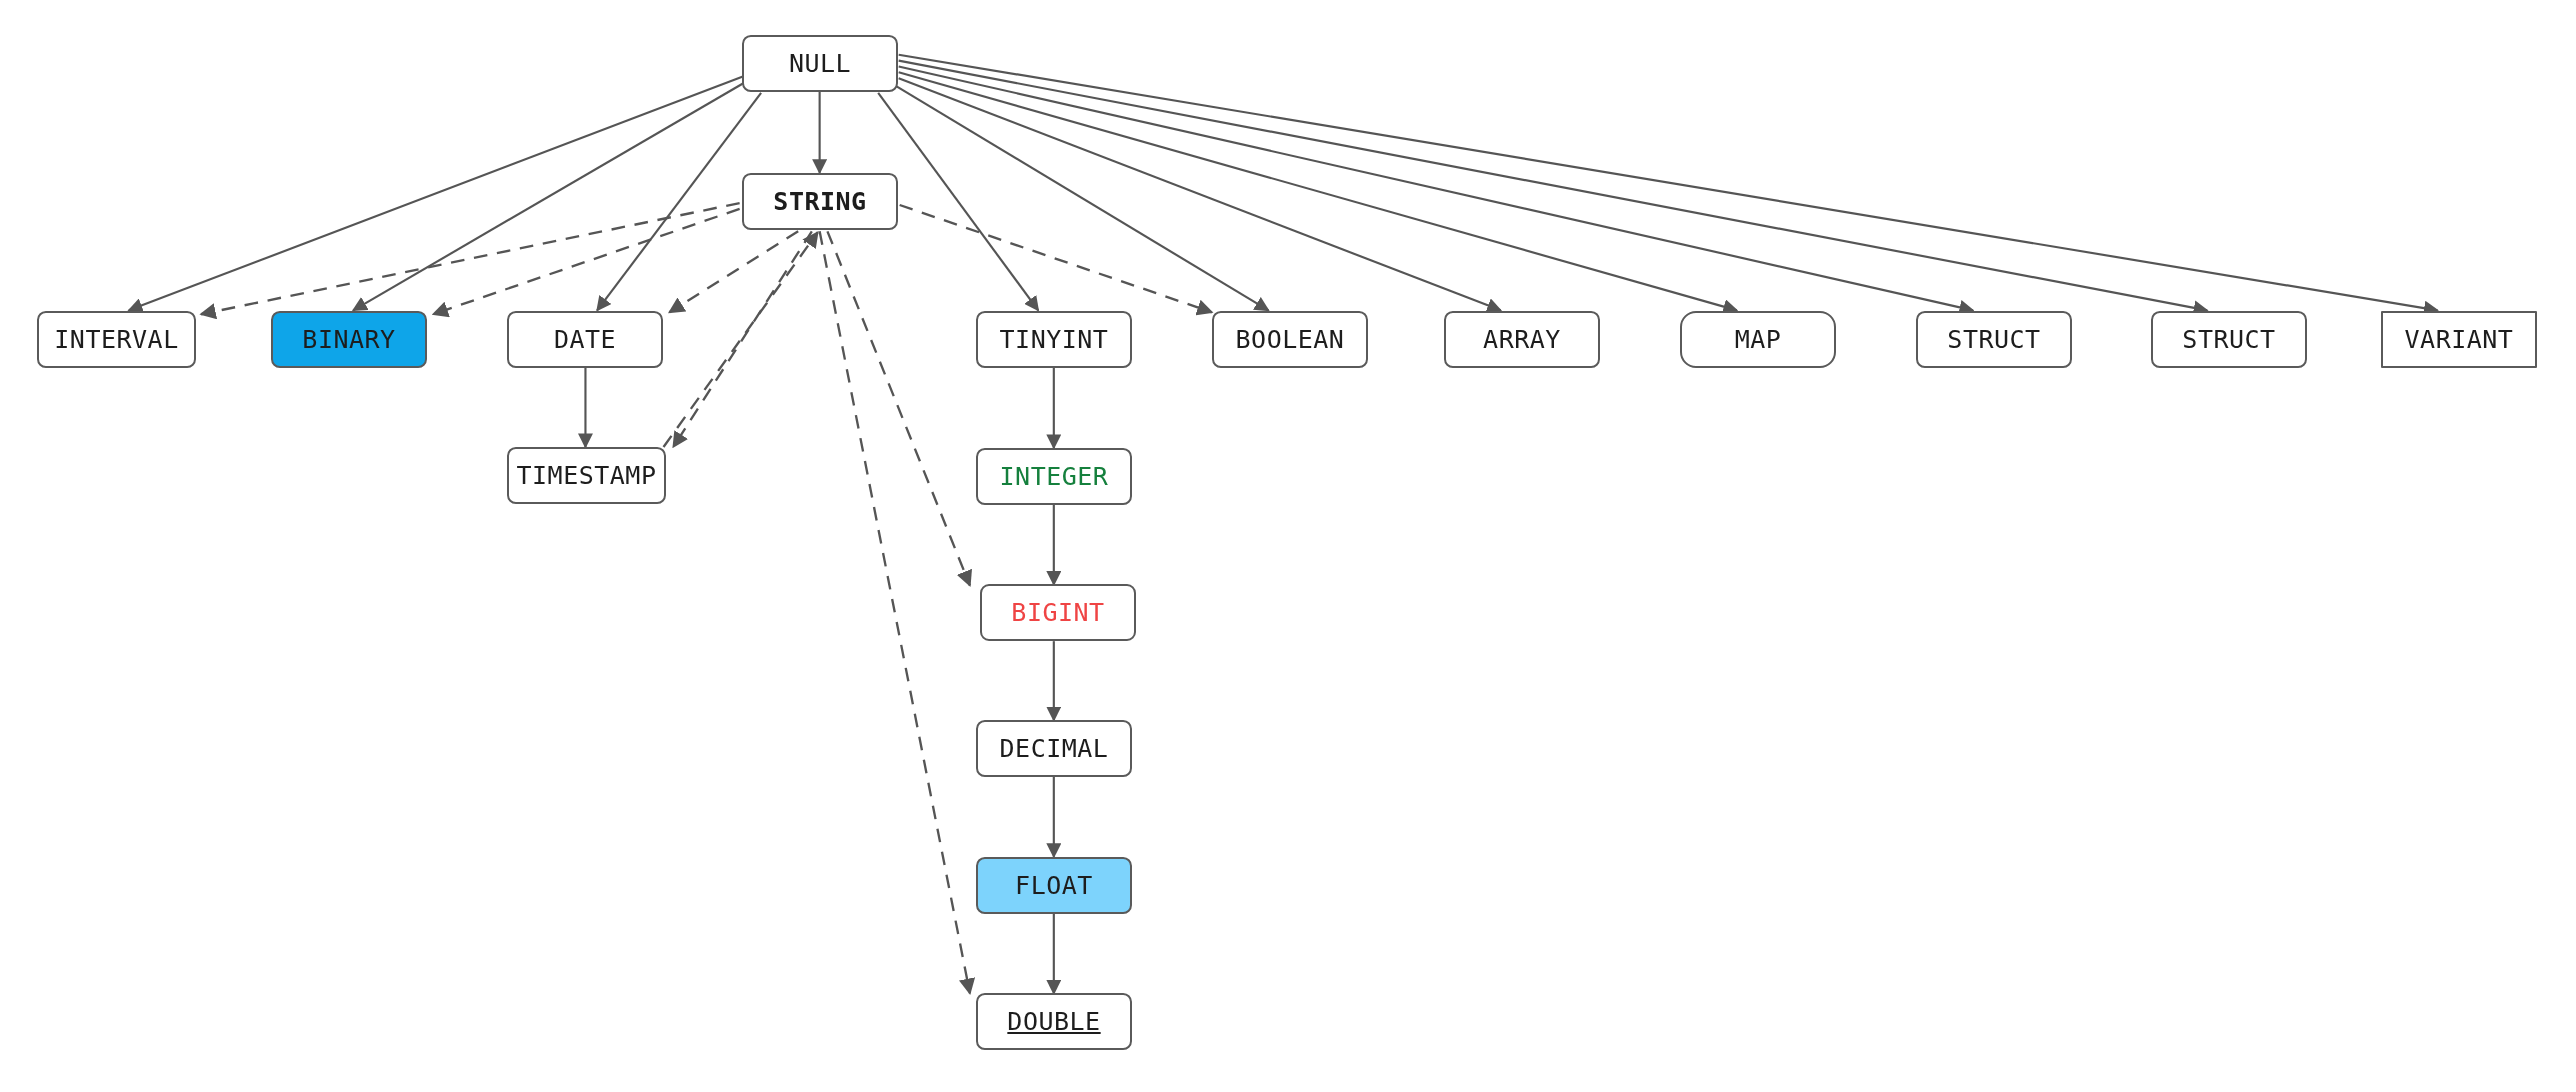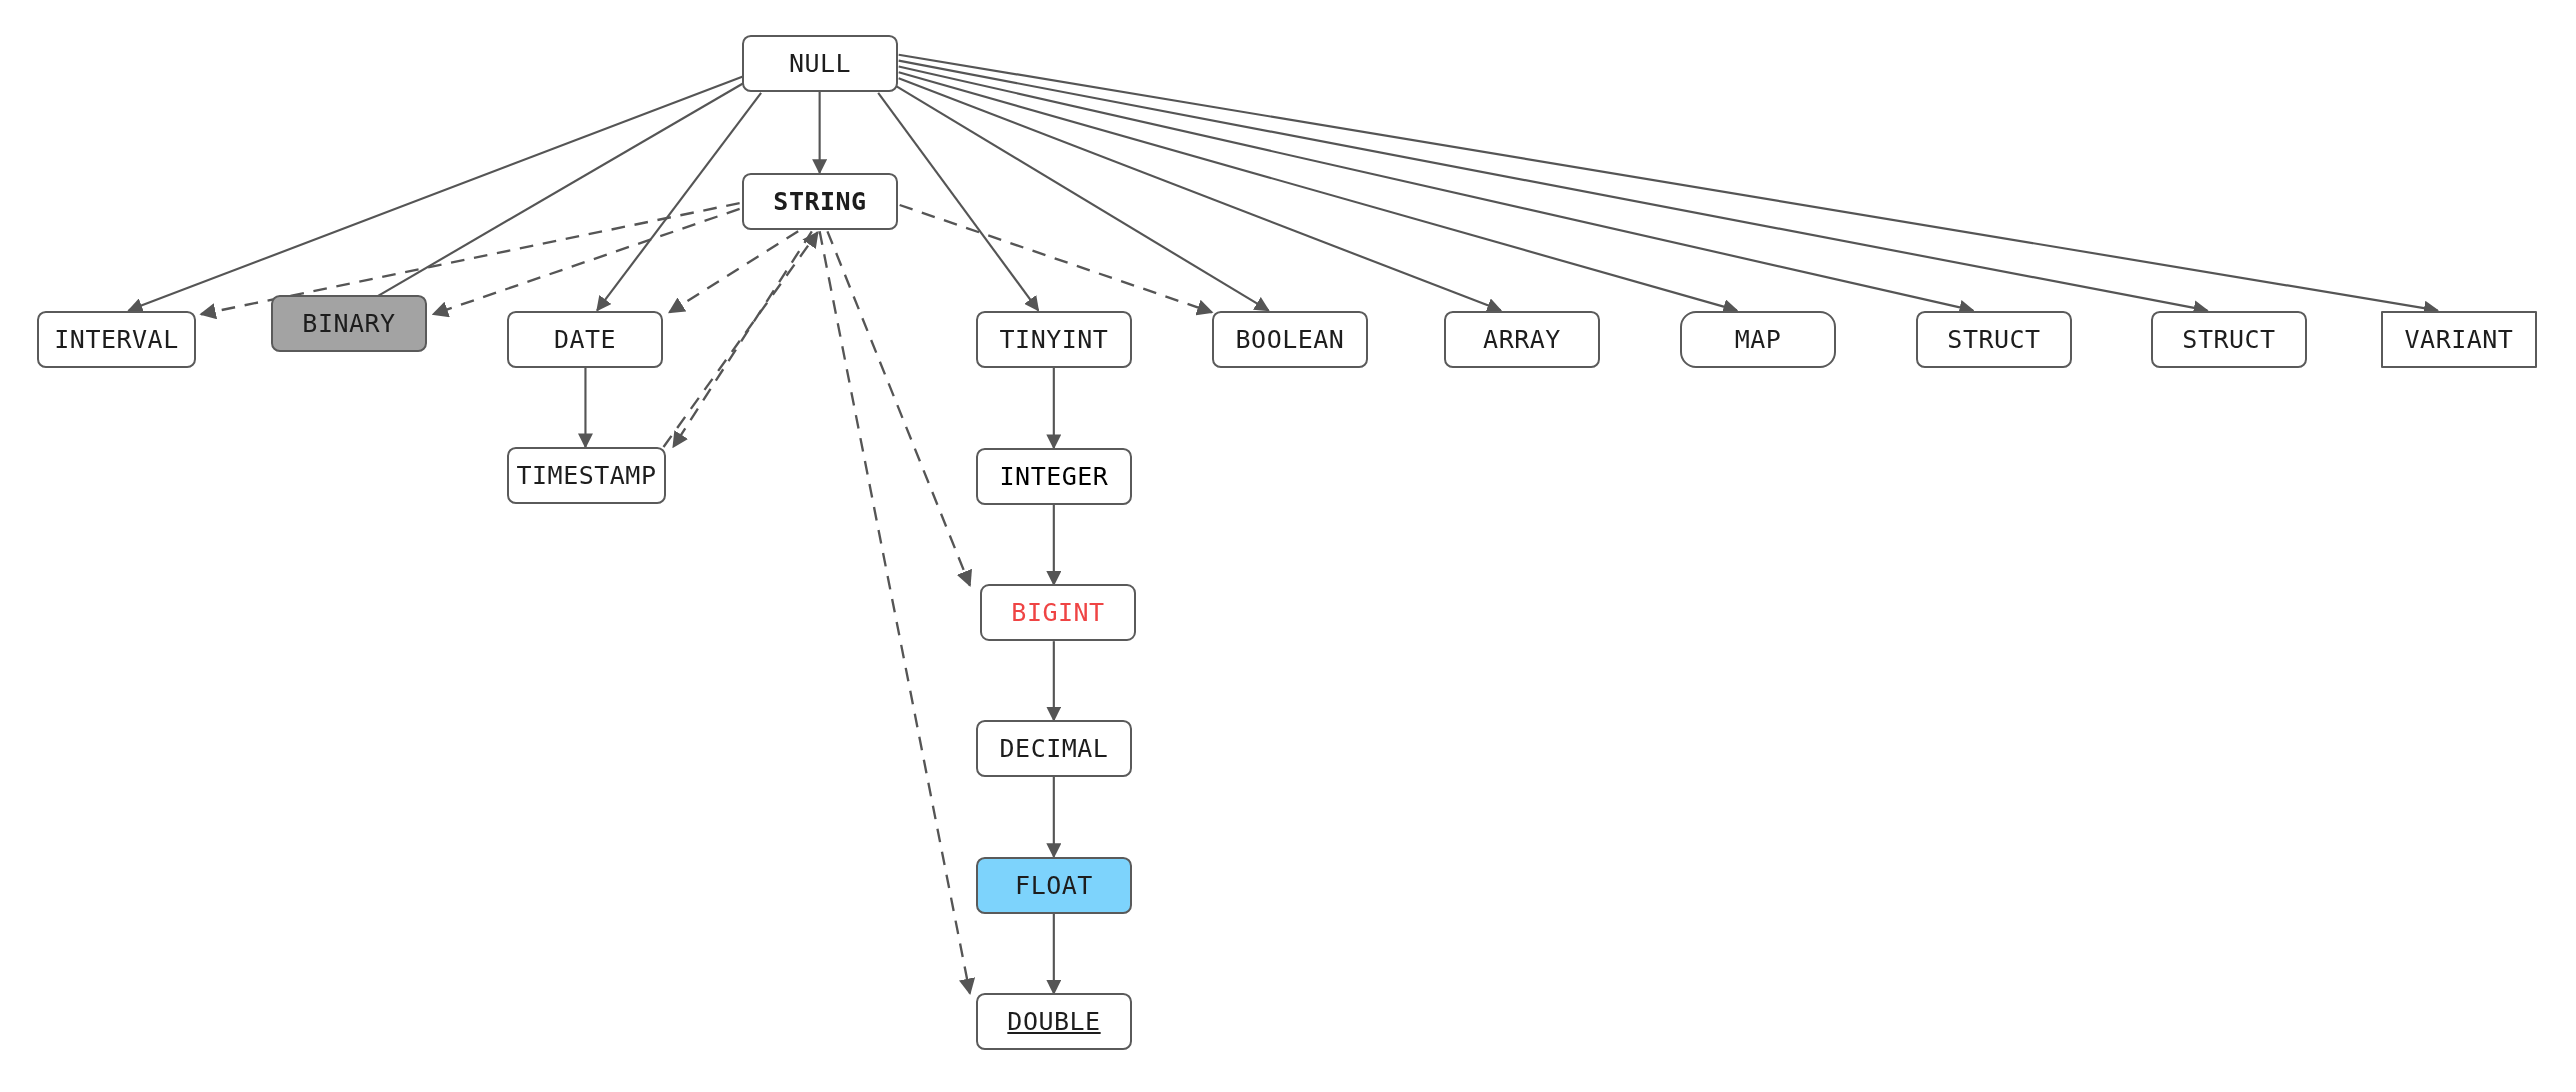--- a/index.html
+++ b/index.html
@@ -68,21 +68,21 @@
   <div id="nodes">
       <div class="node" style="left: 742px; top: 35px; width: 156px; height: 57px; background: rgb(255, 255, 255); border-color: rgb(90, 90, 90); color: rgb(29, 29, 29); border-radius: 8.8px;">
         <span class="node-label">NULL</span>
       </div>
       <div class="node" style="left: 742px; top: 173px; width: 156px; height: 57px; background: rgb(255, 255, 255); border-color: rgb(90, 90, 90); color: rgb(29, 29, 29); border-radius: 8.8px; font-weight: bold;">
         <span class="node-label">STRING</span>
       </div>
       <div class="node" style="left: 37px; top: 311px; width: 159px; height: 57px; background: rgb(255, 255, 255); border-color: rgb(90, 90, 90); color: rgb(29, 29, 29); border-radius: 8.8px;">
         <span class="node-label">INTERVAL</span>
       </div>
-      <div class="node" style="left: 271px; top: 295px; width: 156px; height: 57px; background: #a3a3a3; border-color: rgb(90, 90, 90); color: rgb(29, 29, 29); border-radius: 8.8px;">
+      <div class="node" style="left: 271px; top: 311px; width: 156px; height: 57px; background: #0ea5e9; border-color: rgb(90, 90, 90); color: rgb(29, 29, 29); border-radius: 8.8px;">
         <span class="node-label">BINARY</span>
       </div>
       <div class="node" style="left: 507px; top: 311px; width: 156px; height: 57px; background: rgb(255, 255, 255); border-color: rgb(90, 90, 90); color: rgb(29, 29, 29); border-radius: 8.8px;">
         <span class="node-label">DATE</span>
       </div>
       <div class="node" style="left: 507px; top: 447px; width: 159px; height: 57px; background: rgb(255, 255, 255); border-color: rgb(90, 90, 90); color: rgb(29, 29, 29); border-radius: 8.8px;">
         <span class="node-label">TIMESTAMP</span>
       </div>
       <div class="node" style="left: 976px; top: 311px; width: 156px; height: 57px; background: rgb(255, 255, 255); border-color: rgb(90, 90, 90); color: rgb(29, 29, 29); border-radius: 8.8px;">
         <span class="node-label">TINYINT</span>
@@ -98,21 +98,21 @@
       </div>
       <div class="node" style="left: 1916px; top: 311px; width: 156px; height: 57px; background: rgb(255, 255, 255); border-color: rgb(90, 90, 90); color: rgb(29, 29, 29); border-radius: 8.8px;">
         <span class="node-label">STRUCT</span>
       </div>
       <div class="node" style="left: 2151px; top: 311px; width: 156px; height: 57px; background: rgb(255, 255, 255); border-color: rgb(90, 90, 90); color: rgb(29, 29, 29); border-radius: 8.8px;">
         <span class="node-label">STRUCT</span>
       </div>
       <div class="node" style="left: 2381px; top: 311px; width: 156px; height: 57px; background: rgb(255, 255, 255); border-color: rgb(90, 90, 90); color: rgb(29, 29, 29); border-radius: 1px;">
         <span class="node-label">VARIANT</span>
       </div>
-      <div class="node" style="left: 976px; top: 448px; width: 156px; height: 57px; background: rgb(255, 255, 255); border-color: rgb(90, 90, 90); color: #000000; border-radius: 8.8px;">
+      <div class="node" style="left: 976px; top: 448px; width: 156px; height: 57px; background: rgb(255, 255, 255); border-color: rgb(90, 90, 90); color: #15803d; border-radius: 8.8px;">
         <span class="node-label">INTEGER</span>
       </div>
       <div class="node" style="left: 980px; top: 584px; width: 156px; height: 57px; background: rgb(255, 255, 255); border-color: rgb(90, 90, 90); color: #ef4444; border-radius: 9px;">
         <span class="node-label">BIGINT</span>
       </div>
       <div class="node" style="left: 976px; top: 720px; width: 156px; height: 57px; background: rgb(255, 255, 255); border-color: rgb(90, 90, 90); color: rgb(29, 29, 29); border-radius: 8.8px;">
         <span class="node-label">DECIMAL</span>
       </div>
       <div class="node" style="left: 976px; top: 857px; width: 156px; height: 57px; background: #7dd3fc; border-color: rgb(90, 90, 90); color: rgb(29, 29, 29); border-radius: 8.8px;">
         <span class="node-label">FLOAT</span>

